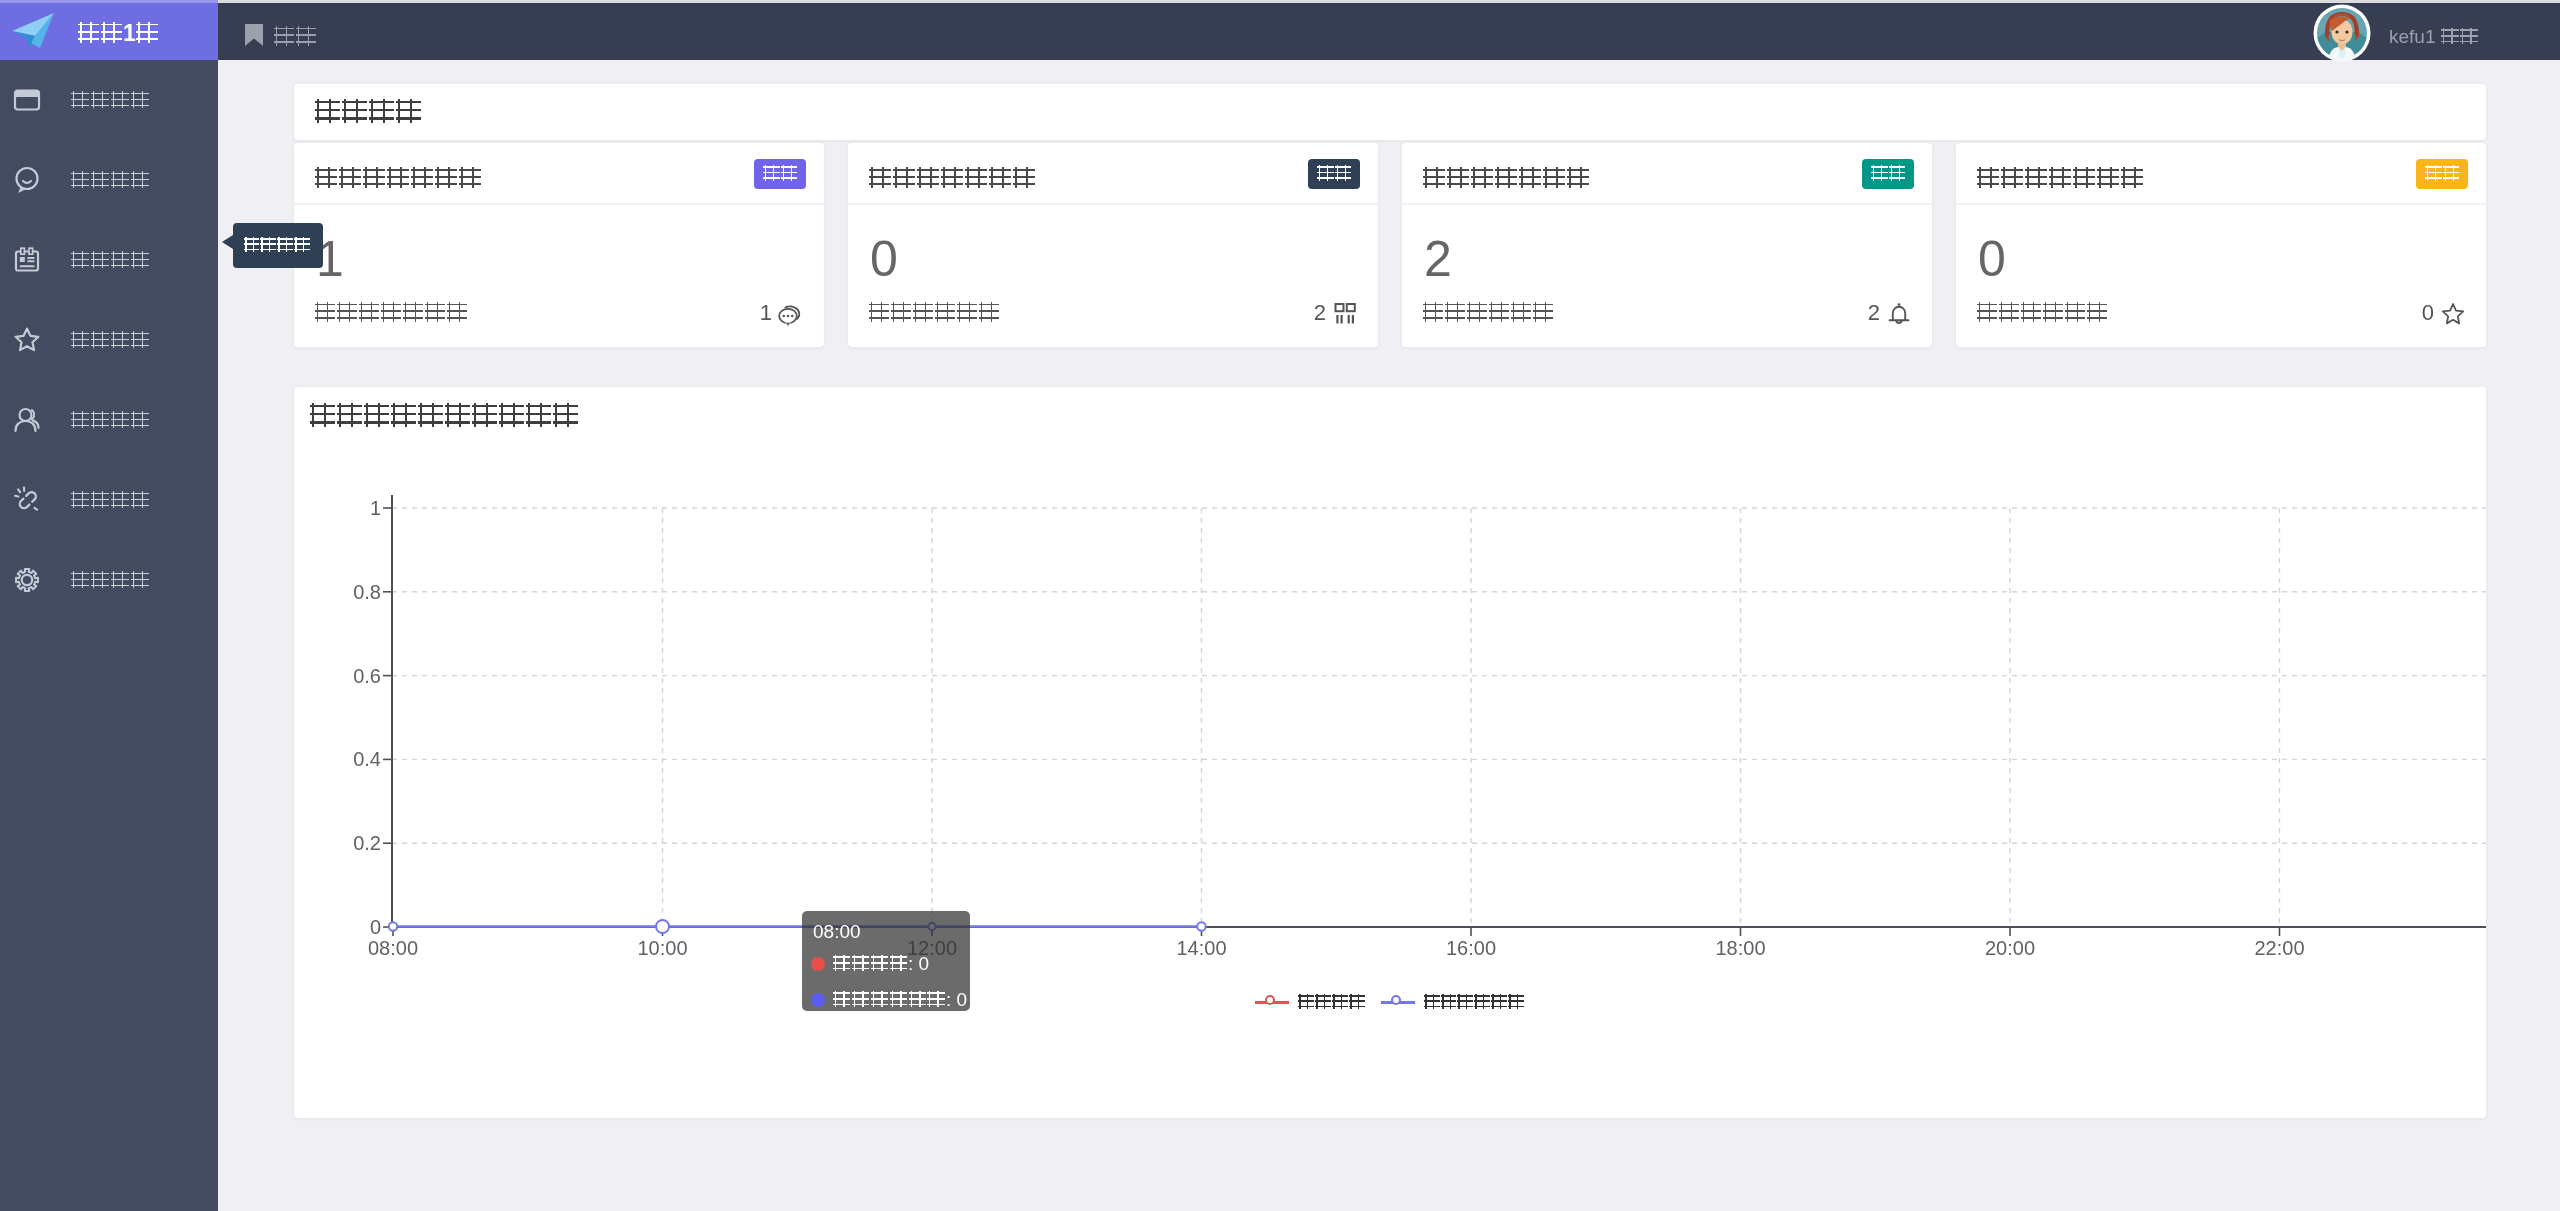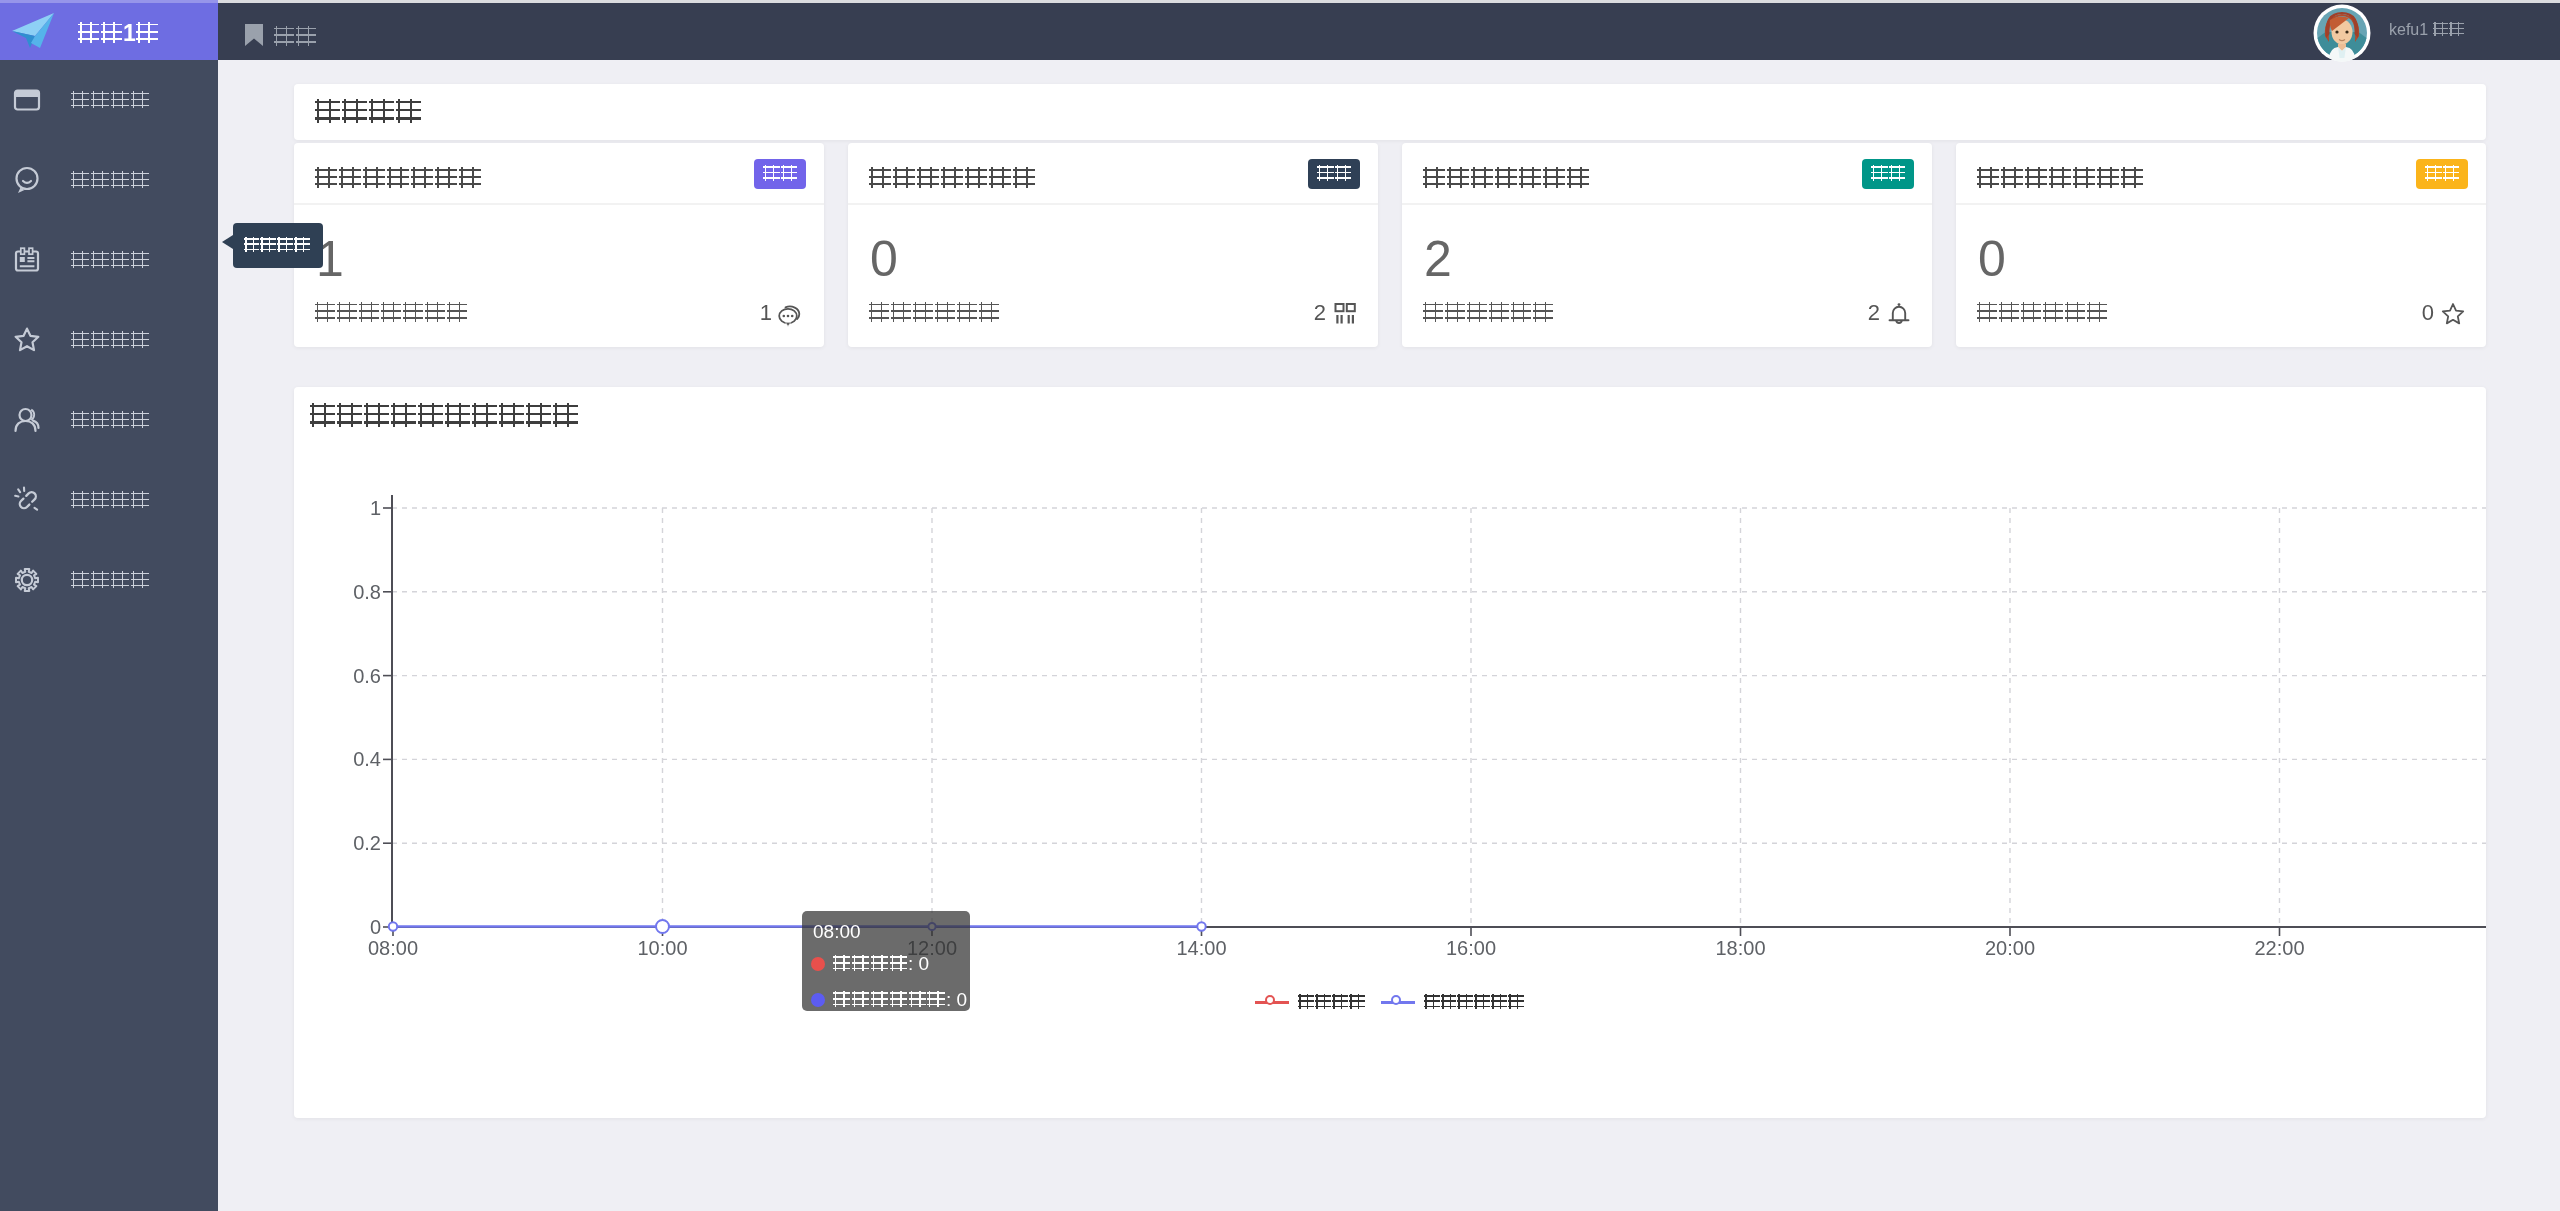--- a/index.html
+++ b/index.html
@@ -10,21 +10,21 @@
 repeating-linear-gradient(90deg,transparent 0 .085em,currentColor .085em .158em,transparent .158em .45em)}
 .side{left:0;top:0;width:218px;height:1211px;background:#424b5f}
 .logo{left:0;top:0;width:218px;height:60px;background:#6e6de2;color:#fff}
 .mi{position:absolute;left:0;width:218px;height:80px;color:#ccd1db}
 .mi .lb{position:absolute;left:70px;top:0;line-height:80px;font-size:20px}
 .mi svg{position:absolute;left:13px;top:26px}
 .top{left:218px;top:0;width:2342px;height:60px;background:#373e51}
 .strip{left:218px;top:0;width:2342px;height:3px;background:rgba(255,255,255,.82)}
 .lstrip{left:0;top:0;width:218px;height:3px;background:rgba(255,255,255,.28)}
 .crumb{position:absolute;left:244px;top:7px;height:60px;line-height:60px;color:#9aa1ac;font-size:22px}
-.who{position:absolute;left:2389px;top:0;height:60px;line-height:60px;color:#9aa1ac;font-size:16px}
+.who{position:absolute;left:2389px;top:7px;height:60px;line-height:60px;color:#9aa1ac;font-size:19px}
 .card{position:absolute;background:#fff;border-radius:4px;box-shadow:0 1px 4px rgba(0,0,0,.06)}
 .ht{position:absolute;left:20px;top:0;height:56px;line-height:56px;font-size:27px;color:#3e3e3e}
 .sct{position:absolute;left:20px;top:5px;height:60px;line-height:60px;font-size:24px;color:#494949}
 .tag{position:absolute;right:18px;top:16px;height:30px;line-height:30px;border-radius:4px;
  color:#fff;font-size:18px;padding:0 8px}
 .hdiv{position:absolute;left:0;top:60px;width:100%;height:0;border-top:2px solid #f2f2f2}
 .big{position:absolute;left:22px;top:91px;font-size:50px;line-height:50px;color:#666}
 .fl{position:absolute;left:20px;top:148px;height:44px;line-height:44px;font-size:22px;color:#555}
 .fv{position:absolute;right:52px;top:148px;height:44px;line-height:44px;font-size:22px;color:#555}
 .fic{position:absolute;right:20px;top:158px}

